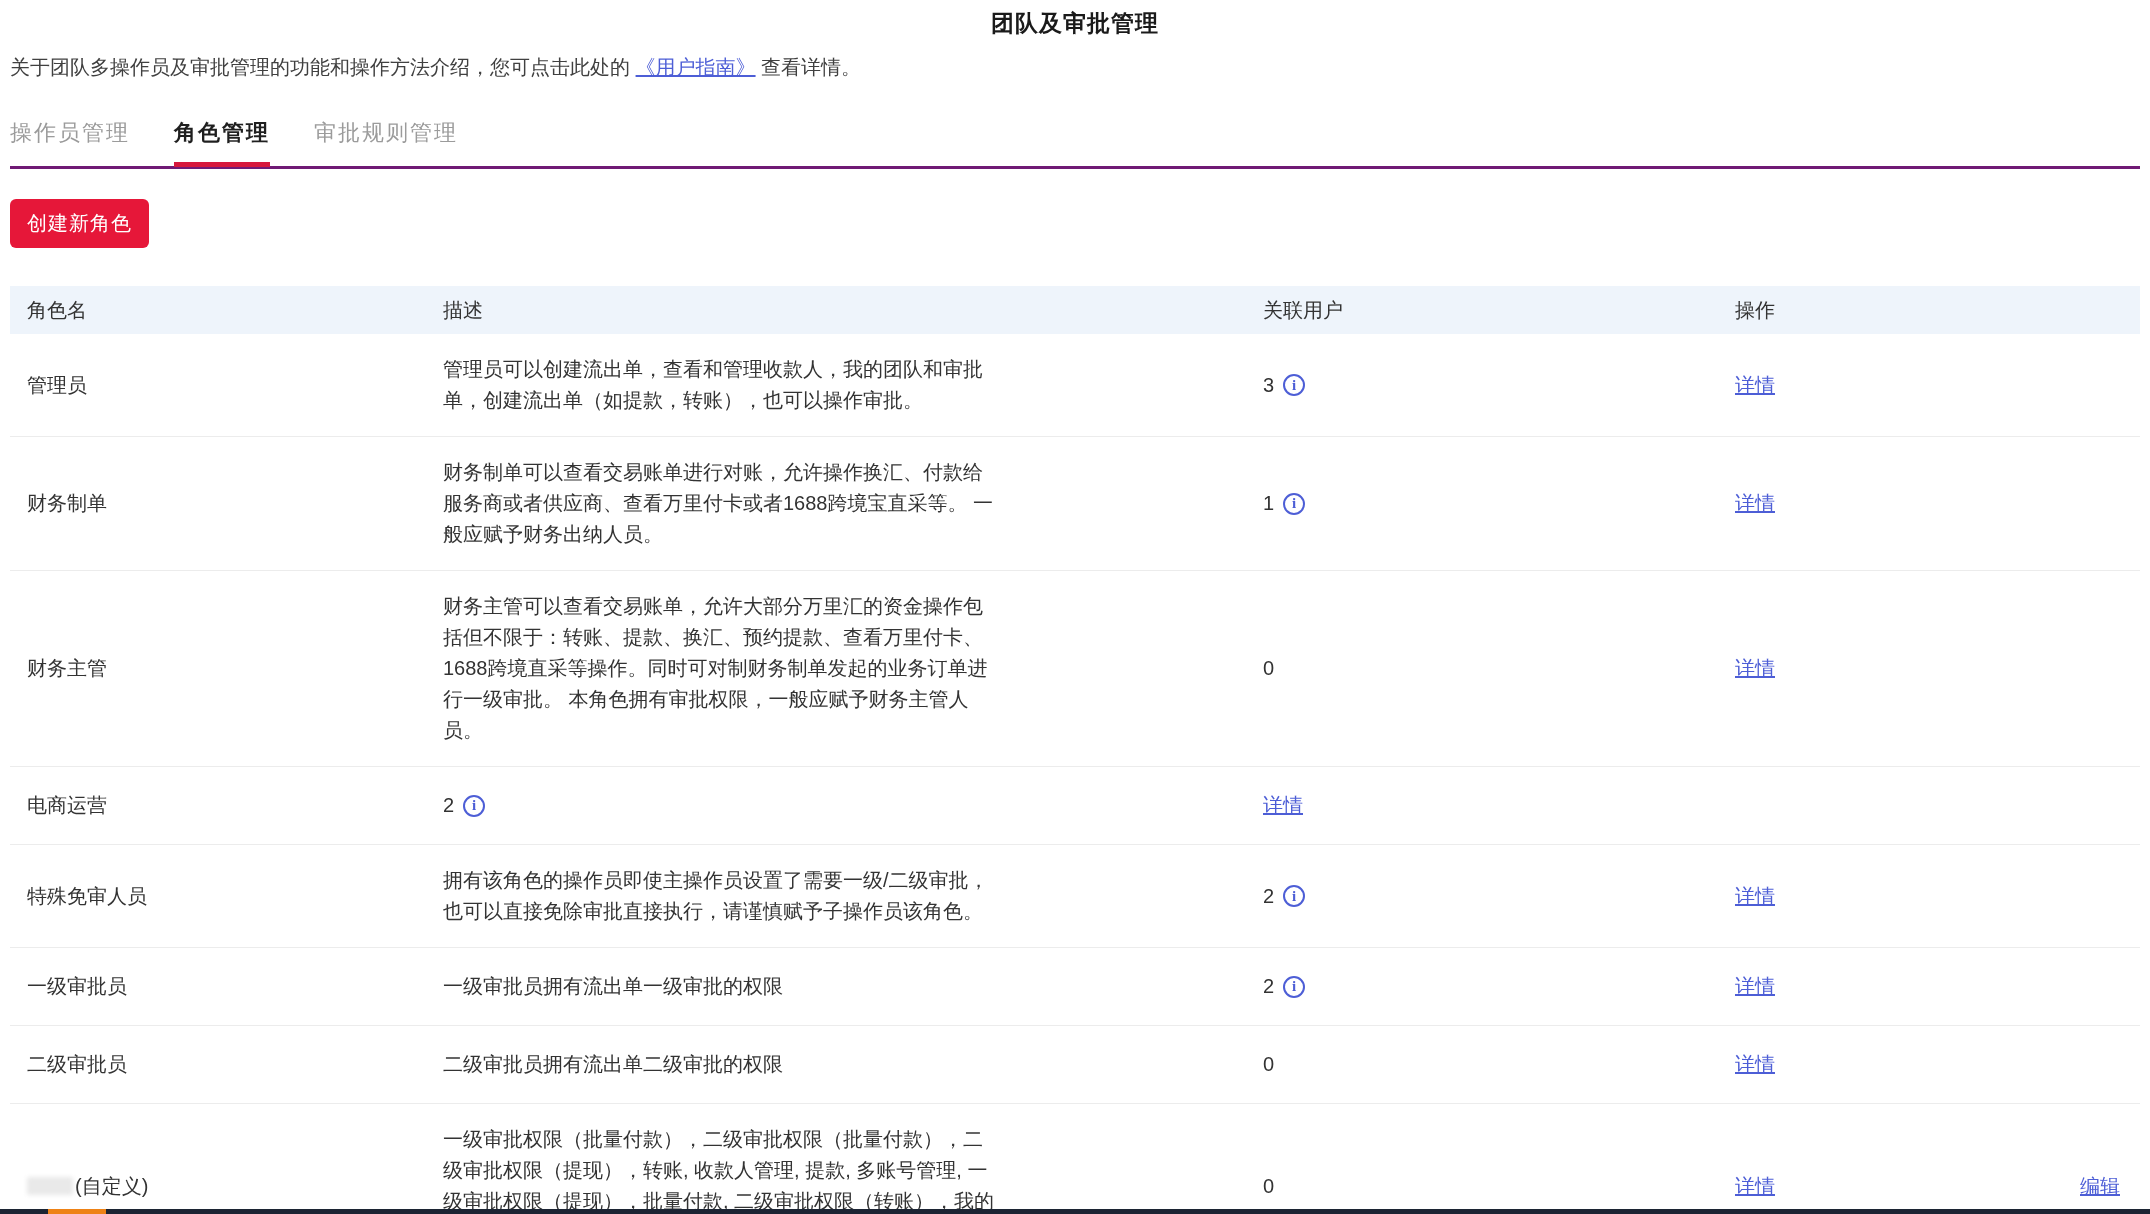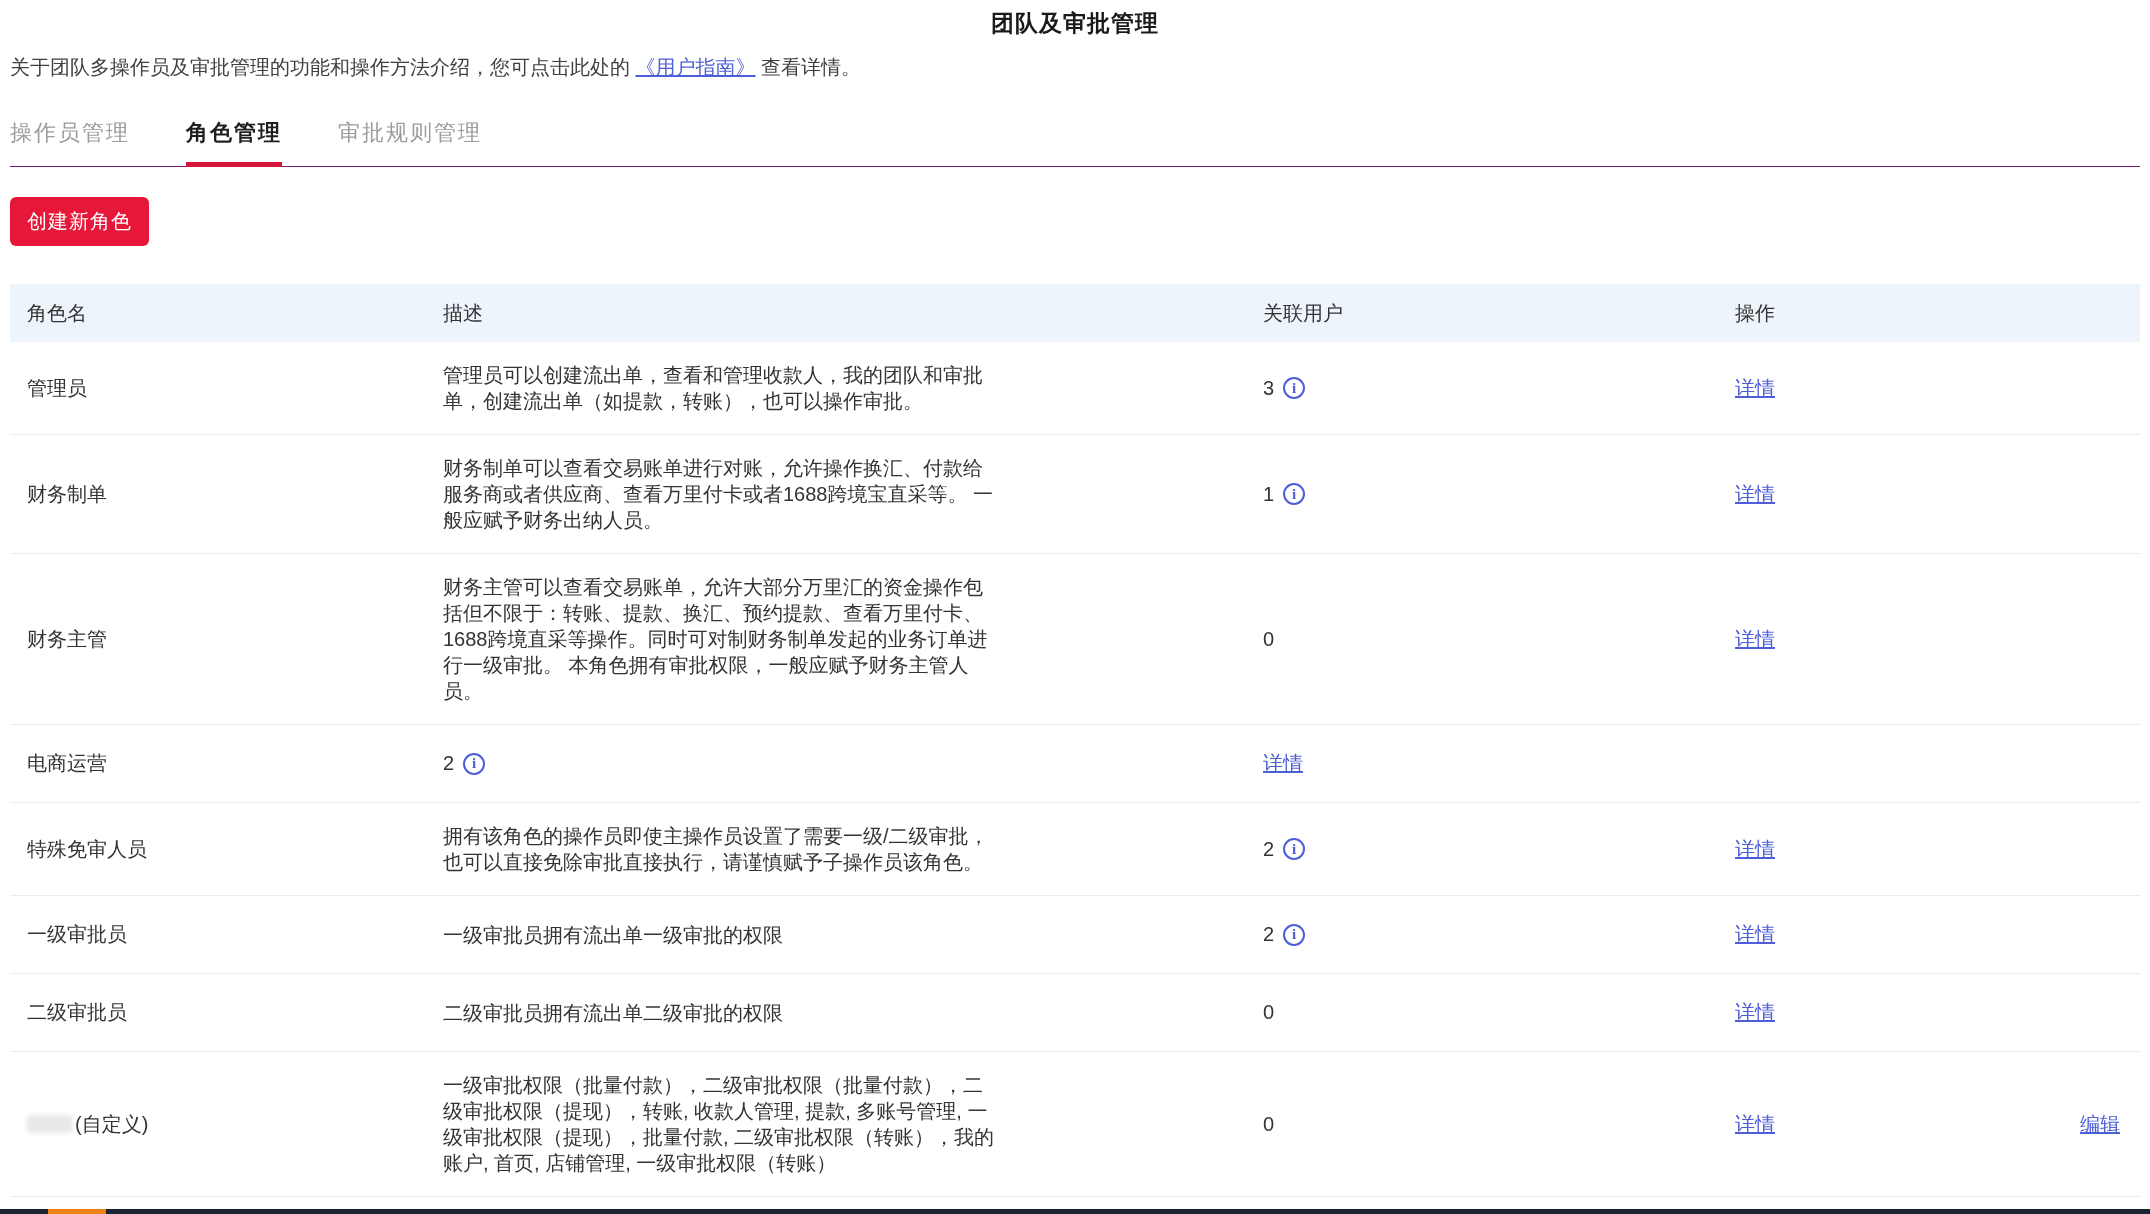--- a/index.html
+++ b/index.html
@@ -15,21 +15,21 @@
 
   .page-title {
     font-size: 23px; font-weight: 700; color: #1a1a1a;
     margin: 2px 0 15px 0; letter-spacing: 1px; text-align: center;
   }
   .intro { font-size: 20px; color: #404040; margin: 12px 0 27px 0; }
   .intro a {
     color: var(--link-blue, #4d5ed6); text-decoration: underline; cursor: pointer;
   }
 
-  .tabs { display: flex; gap: 56px; border-bottom: 1px solid #701a75; }
+  .tabs { display: flex; gap: 44px; border-bottom: 3px solid #701a75; }
   .tab {
     font-size: 22px; letter-spacing: 2px; color: #9b9b9b;
     padding: 10px 0 18px 0; position: relative; cursor: pointer; white-space: nowrap;
   }
   .tab.active { color: #1f1f1f; font-weight: 700; }
   .tab.active::after {
     content: ""; position: absolute; left: 0; right: 0; bottom: -1px; height: 5px;
     background: var(--tab-underline-red, #d6173c);
   }
 
@@ -40,25 +40,25 @@
     padding: 11px 17px; cursor: pointer; letter-spacing: 1px;
   }
 
   .thead, .trow {
     display: grid;
     grid-template-columns: 416px 820px 472px 1fr;
     align-items: center;
   }
   .thead {
     background: var(--header-bg, #eef4fb);
-    height: 58px; font-size: 20px; color: #333333;
+    height: 48px; font-size: 20px; color: #333333;
   }
   .cell { padding-left: 17px; }
   .trow { border-bottom: 1px solid #ececec; min-height: 78px; font-size: 20px; }
-  .desc-text { display: block; width: 552px; line-height: 26px; padding: 20px 0; }
+  .desc-text { display: block; width: 552px; line-height: 31px; padding: 20px 0; }
   .users-cell { display: flex; align-items: center; gap: 9px; }
   .info-icon {
     width: 22px; height: 22px; flex: 0 0 22px;
     border: 2px solid var(--info-icon-blue, #4d5ed6); border-radius: 50%;
     color: var(--info-icon-blue, #4d5ed6);
     display: inline-flex; align-items: center; justify-content: center;
     font-size: 15px; font-weight: 700; cursor: pointer;
     font-family: "Liberation Serif", "DejaVu Serif", serif;
   }
   .actions-cell { display: flex; align-items: flex-start; }

